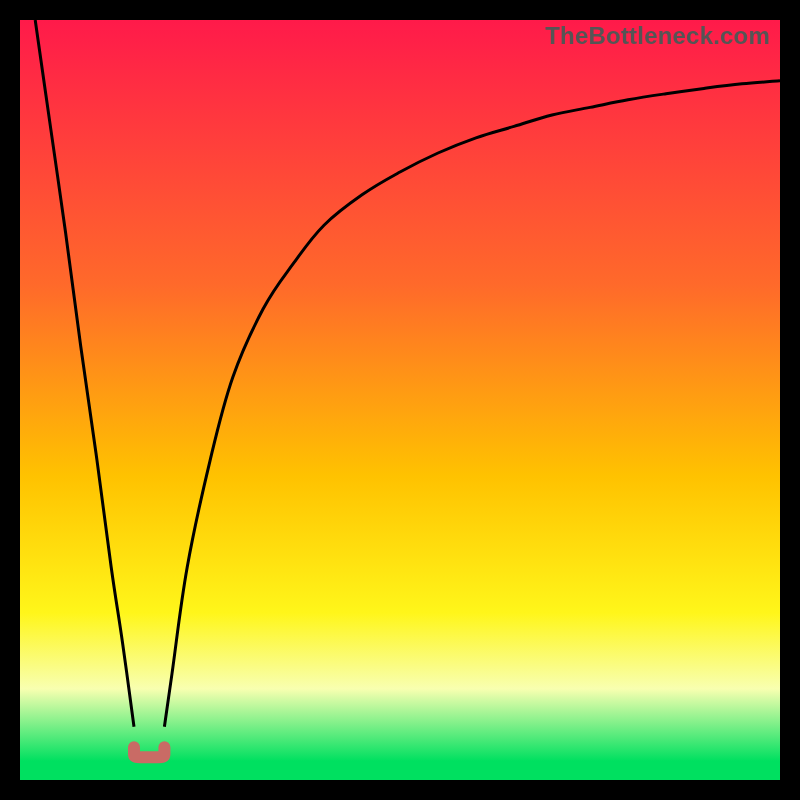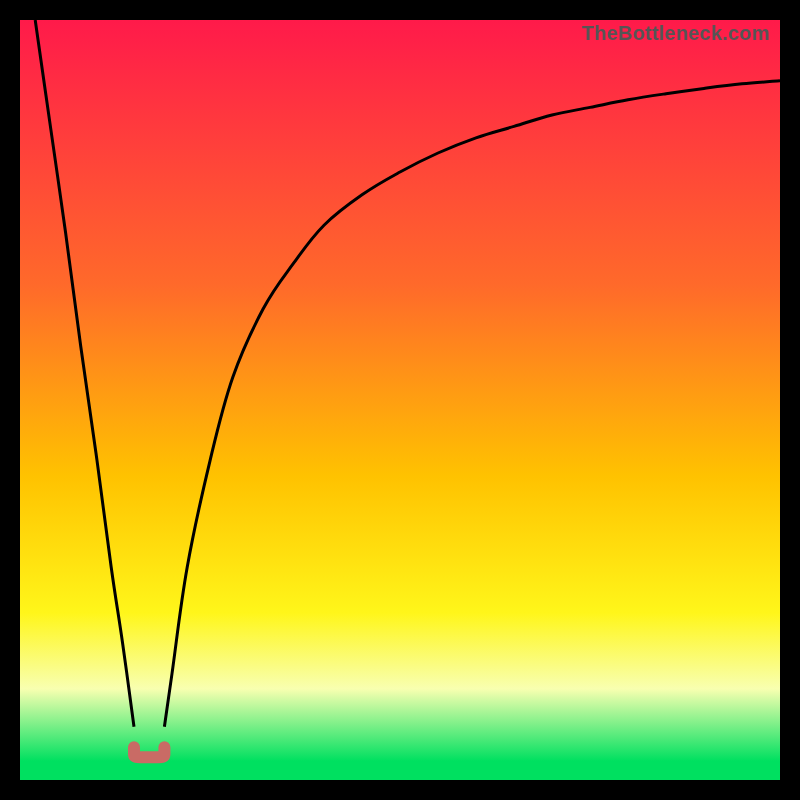--- a/index.html
+++ b/index.html
@@ -24,21 +24,21 @@
     left: 0;
     top: 0;
     width: 760px;
     height: 760px;
   }
   .watermark {
     position: absolute;
     top: 2px;
     right: 10px;
     color: #555;
-    font-size: 20px;
+    font-size: 24px;
     font-weight: 600;
     letter-spacing: 0.2px;
     user-select: none;
   }
 </style>
 </head>
 <body>
 
 <div class="frame">
   <svg class="plot-area" viewBox="0 0 760 760" preserveAspectRatio="none">

